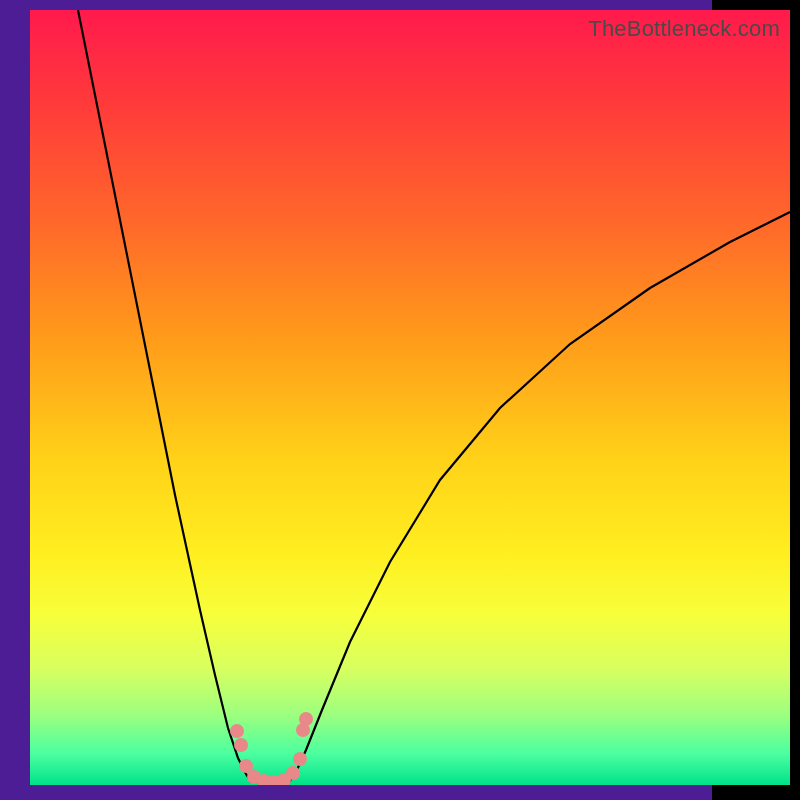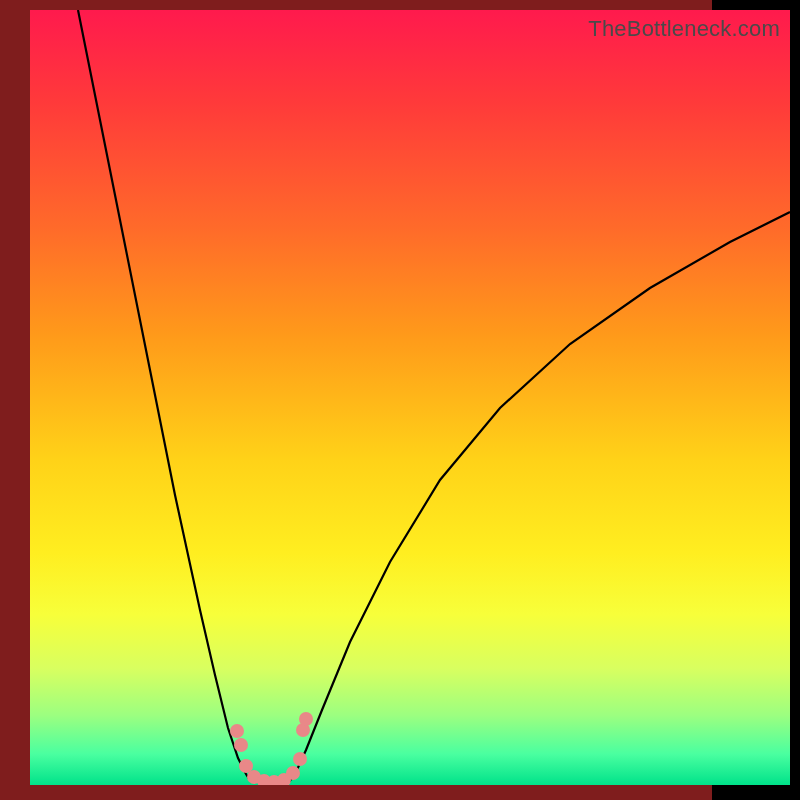--- a/index.html
+++ b/index.html
@@ -8,21 +8,21 @@
     width: 800px;
     height: 800px;
     overflow: hidden;
     background: #000;
     font-family: Arial, Helvetica, sans-serif;
   }
   .frame {
     position: relative;
     width: 712px;
     height: 800px;
-    background: #7f1d1d;
+    background: #4c1d95;
   }
   .plot {
     position: absolute;
     left: 30px;
     top: 10px;
     width: 760px;
     height: 775px;
     background: linear-gradient(to bottom,
       #ff1a4d 0%,
       #ff3a3a 12%,

